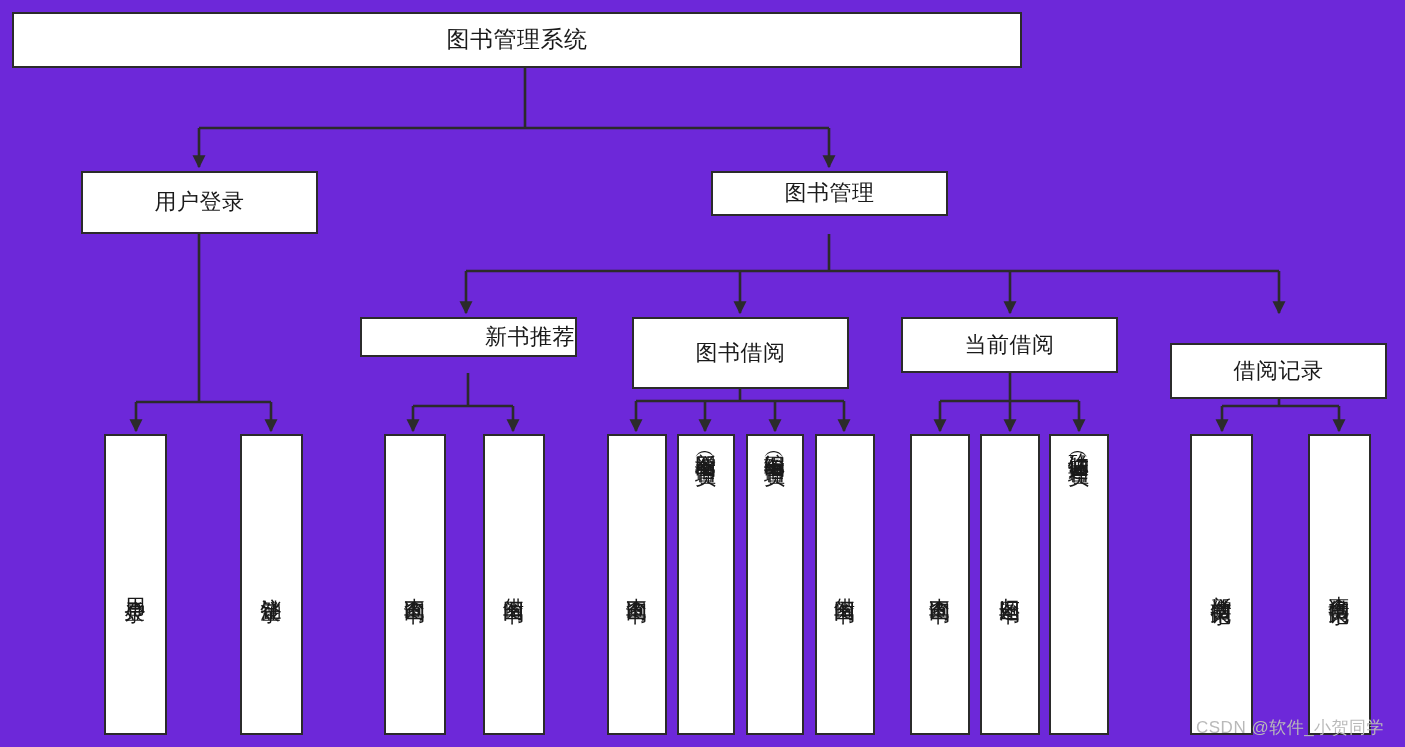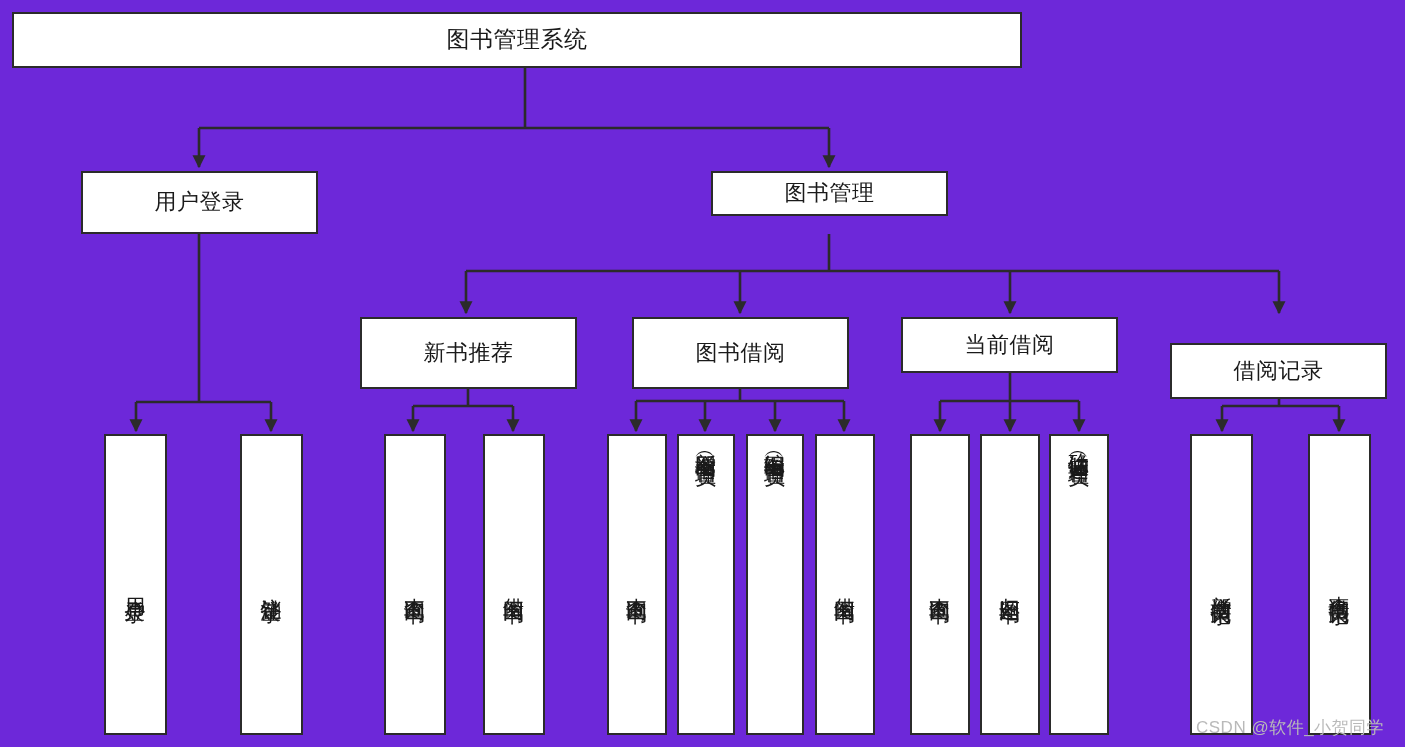--- a/index.html
+++ b/index.html
@@ -138,21 +138,21 @@
     <span class="label">图书管理系统</span>
   </div>
 
   <div class="node h" style="left:81px; top:171px; width:237px; height:63px;">
     <span class="label">用户登录</span>
   </div>
   <div class="node h" style="left:711px; top:171px; width:237px; height:45px;">
     <span class="label">图书管理</span>
   </div>
 
-  <div class="node h" style="left:360px; top:317px; width:217px; height:72px;">
+  <div class="node h" style="left:360px; top:317px; width:217px; height:40px;justify-content:flex-end;">
     <span class="label">新书推荐</span>
   </div>
   <div class="node h" style="left:632px; top:317px; width:217px; height:72px;">
     <span class="label">图书借阅</span>
   </div>
   <div class="node h" style="left:901px; top:317px; width:217px; height:56px;">
     <span class="label">当前借阅</span>
   </div>
   <div class="node h" style="left:1170px; top:317px; width:217px; height:56px;margin-top:26px;">
     <span class="label">借阅记录</span>

